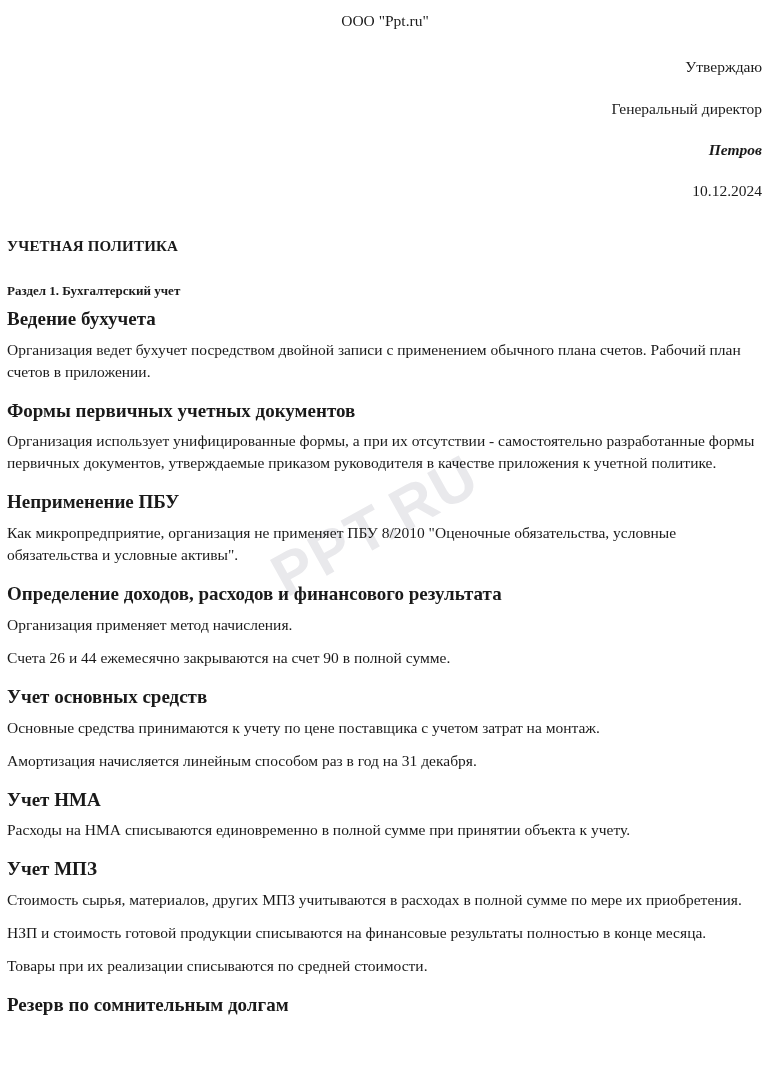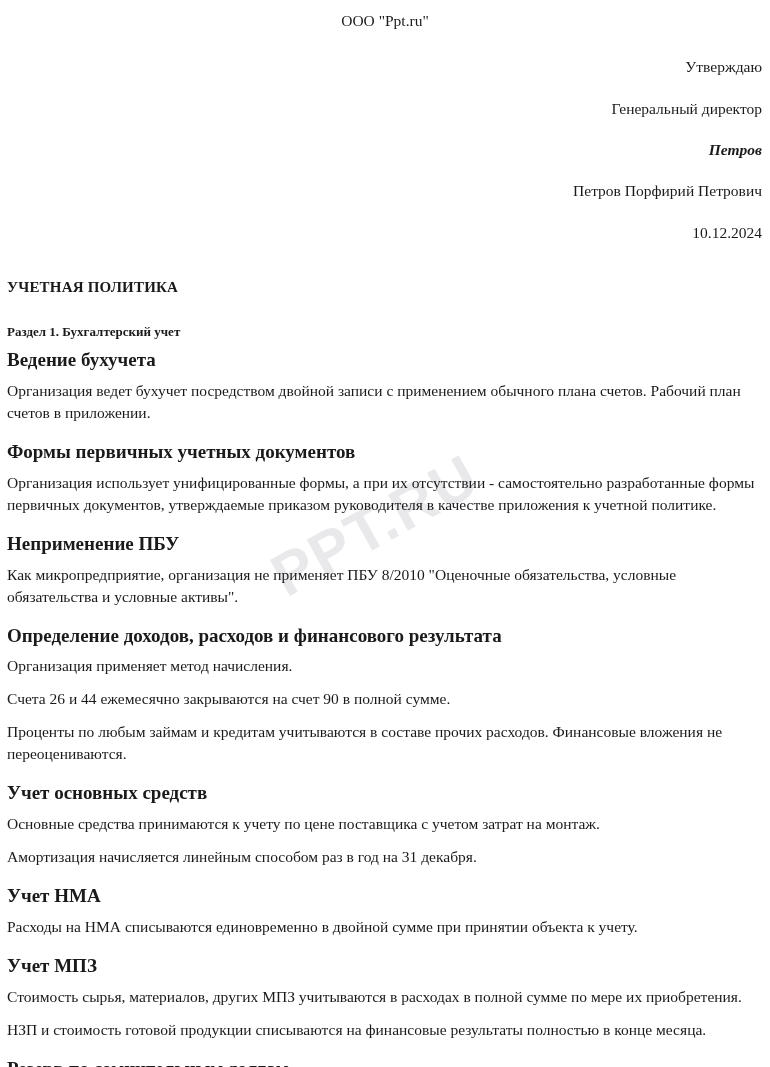--- a/index.html
+++ b/index.html
@@ -120,21 +120,20 @@
   <div class="watermark">PPT.RU</div>
 
   <div class="content">
 
     <div class="org-name">ООО "Ppt.ru"</div>
 
     <div class="approval-block">
       <div class="approval-line">Утверждаю</div>
       <div class="approval-line">Генеральный директор</div>
       <div class="approval-line signature">Петров</div>
-      <div class="approval-line">Петров Порфирий Петрович</div>
       <div class="approval-line">10.12.2024</div>
     </div>
 
     <div class="doc-title">УЧЕТНАЯ ПОЛИТИКА</div>
 
     <div class="body-block">
         <div class="section-heading">Раздел 1. Бухгалтерский учет</div>
         <div class="block">
           <div class="sub-heading">Ведение бухучета</div>
           <div class="para">Организация ведет бухучет посредством двойной записи с применением обычного плана счетов. Рабочий план счетов в приложении.</div>
@@ -144,35 +143,35 @@
           <div class="para">Организация использует унифицированные формы, а при их отсутствии - самостоятельно разработанные формы первичных документов, утверждаемые приказом руководителя в качестве приложения к учетной политике.</div>
         </div>
         <div class="block">
           <div class="sub-heading spaced-top">Неприменение ПБУ</div>
           <div class="para">Как микропредприятие, организация не применяет ПБУ 8/2010 "Оценочные обязательства, условные обязательства и условные активы".</div>
         </div>
         <div class="block">
           <div class="sub-heading spaced-top">Определение доходов, расходов и финансового результата</div>
           <div class="para">Организация применяет метод начисления.</div>
           <div class="para">Счета 26 и 44 ежемесячно закрываются на счет 90 в полной сумме.</div>
-          <div class="para">Проценты по любым займам и кредитам учитываются в составе прочих расходов. Финансовые вложения не переоцениваются.</div>
         </div>
         <div class="block">
           <div class="sub-heading spaced-top">Учет основных средств</div>
           <div class="para">Основные средства принимаются к учету по цене поставщика с учетом затрат на монтаж.</div>
           <div class="para">Амортизация начисляется линейным способом раз в год на 31 декабря.</div>
         </div>
         <div class="block">
           <div class="sub-heading spaced-top">Учет НМА</div>
-          <div class="para">Расходы на НМА списываются единовременно в двойной сумме при принятии объекта к учету.</div>
+          <div class="para">Расходы на НМА списываются единовременно в полной сумме при принятии объекта к учету.</div>
         </div>
         <div class="block">
           <div class="sub-heading spaced-top">Учет МПЗ</div>
           <div class="para">Стоимость сырья, материалов, других МПЗ учитываются в расходах в полной сумме по мере их приобретения.</div>
           <div class="para">НЗП и стоимость готовой продукции списываются на финансовые результаты полностью в конце месяца.</div>
+          <div class="para">Товары при их реализации списываются по средней стоимости.</div>
         </div>
         <div class="block">
           <div class="sub-heading spaced-top">Резерв по сомнительным долгам</div>
         </div>
       </div>
 
   </div>
 </div>
 
 </body></html>

